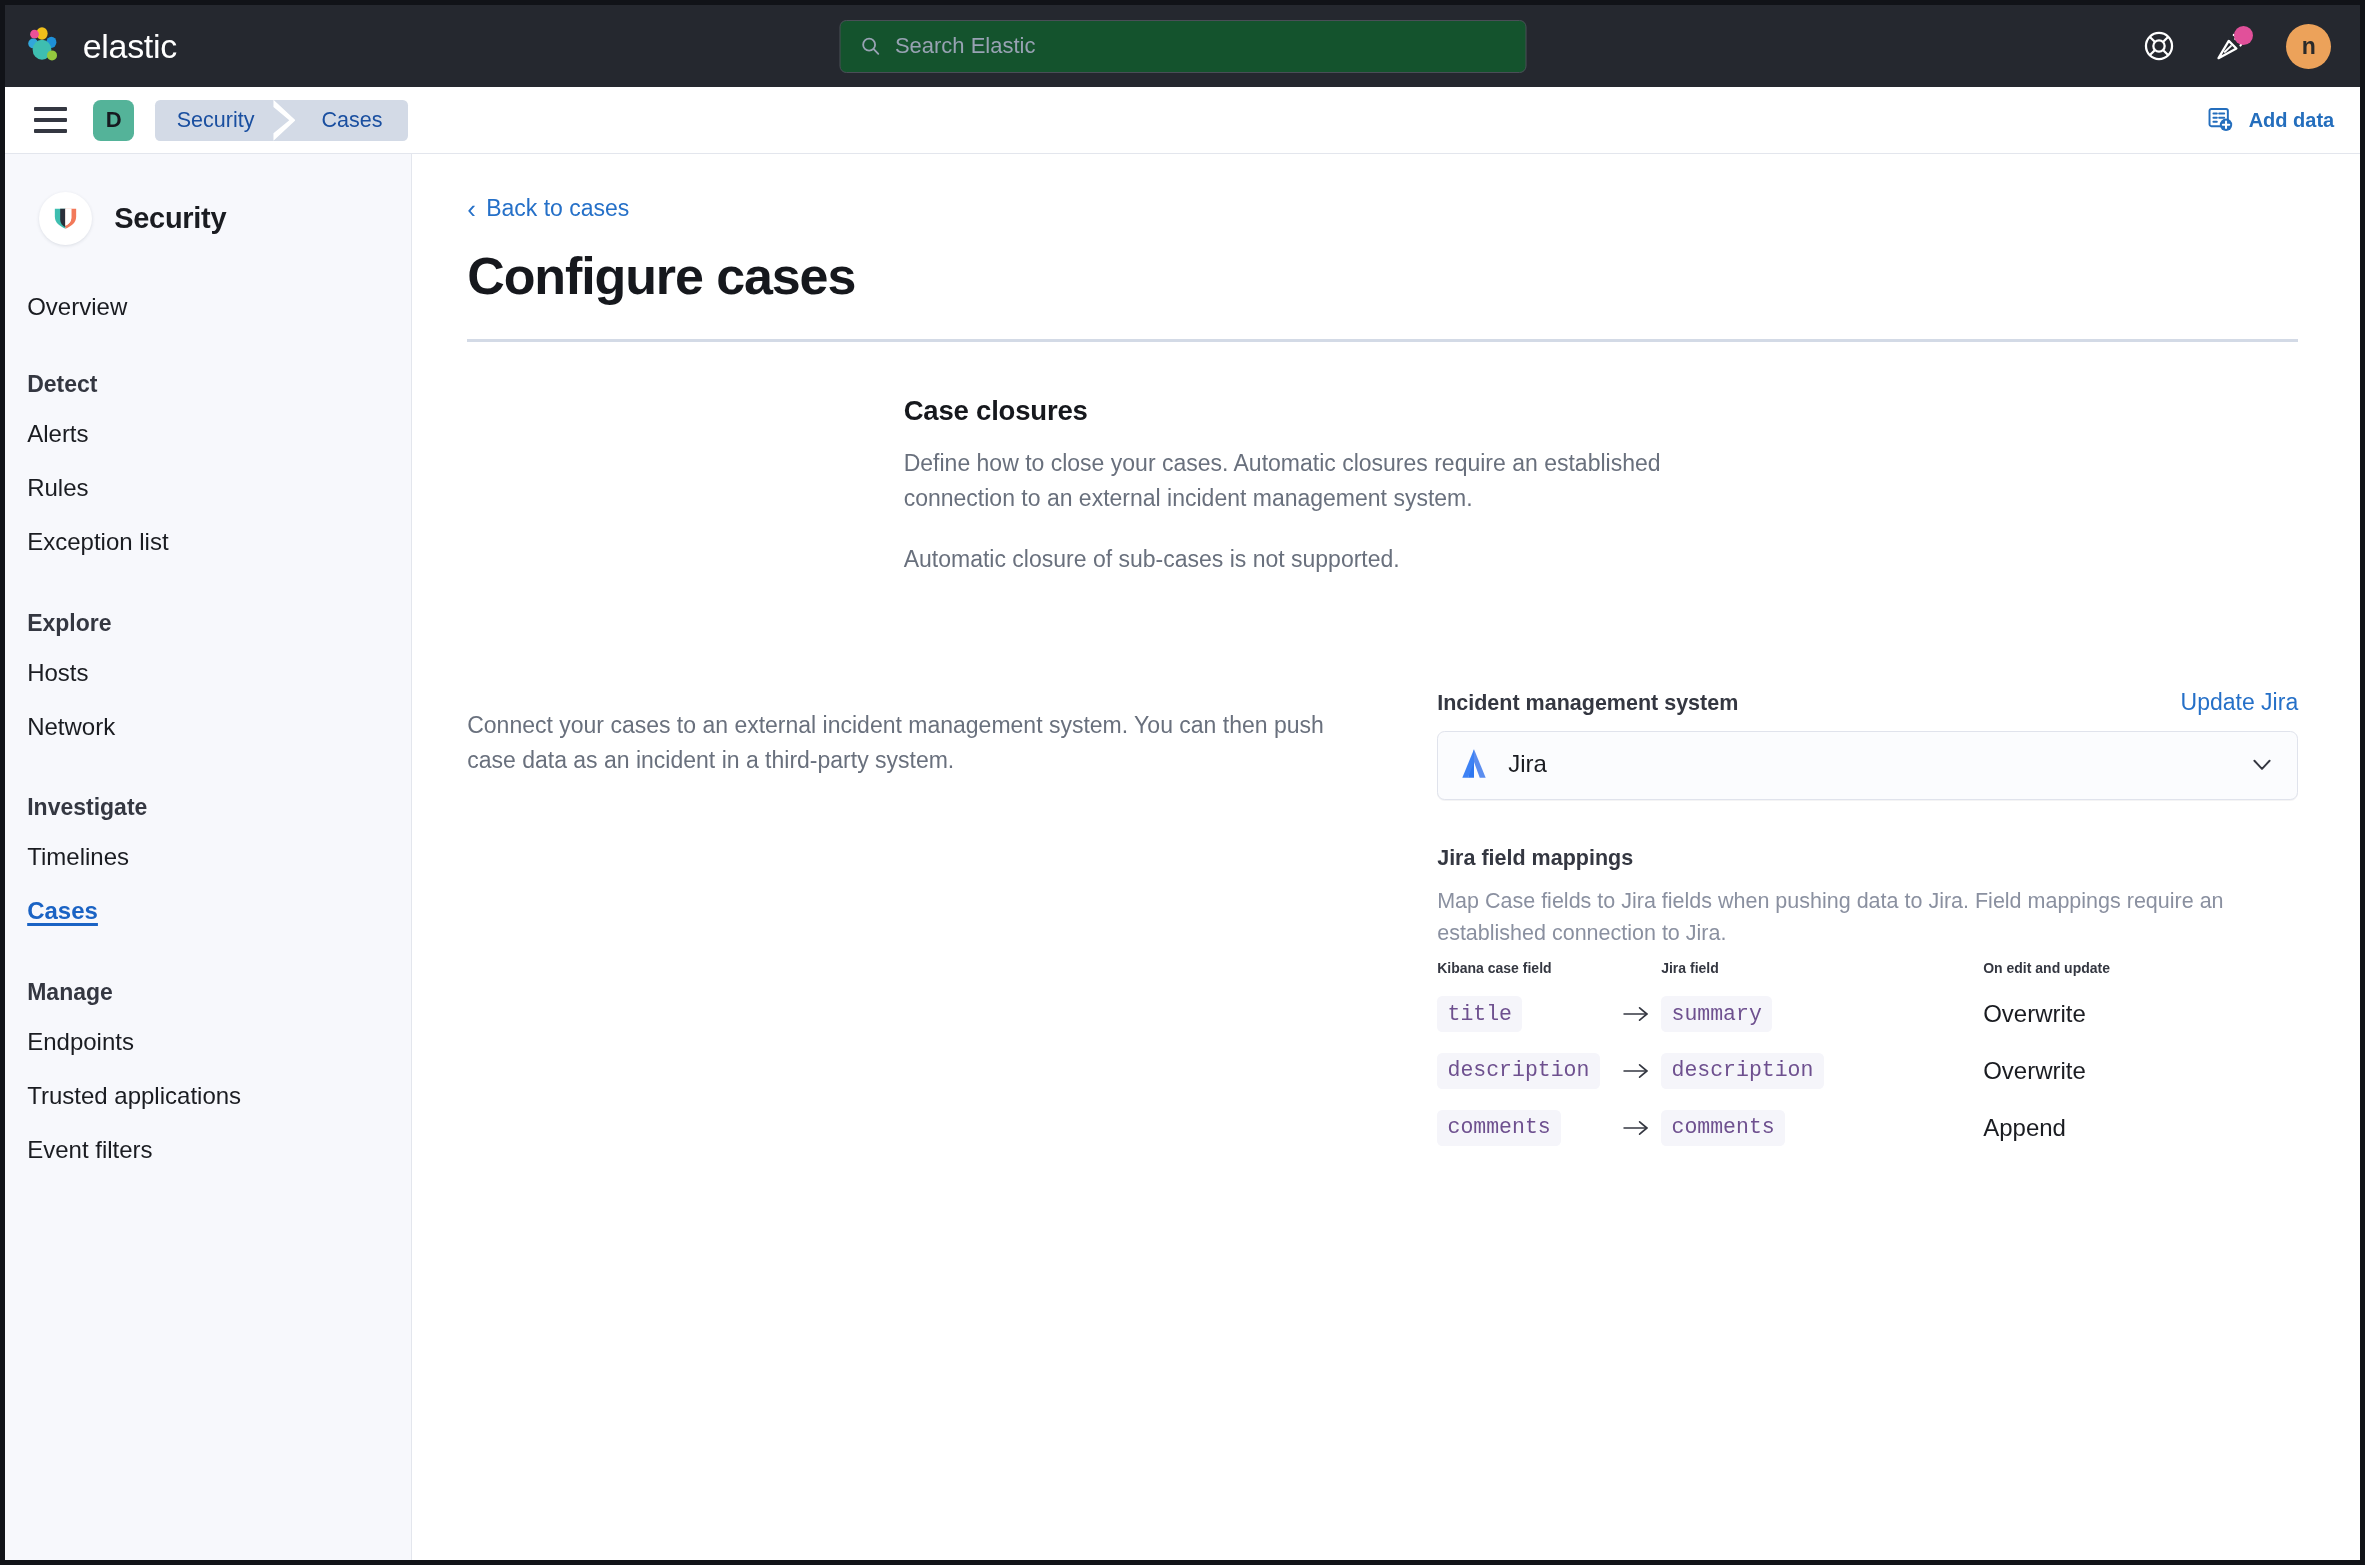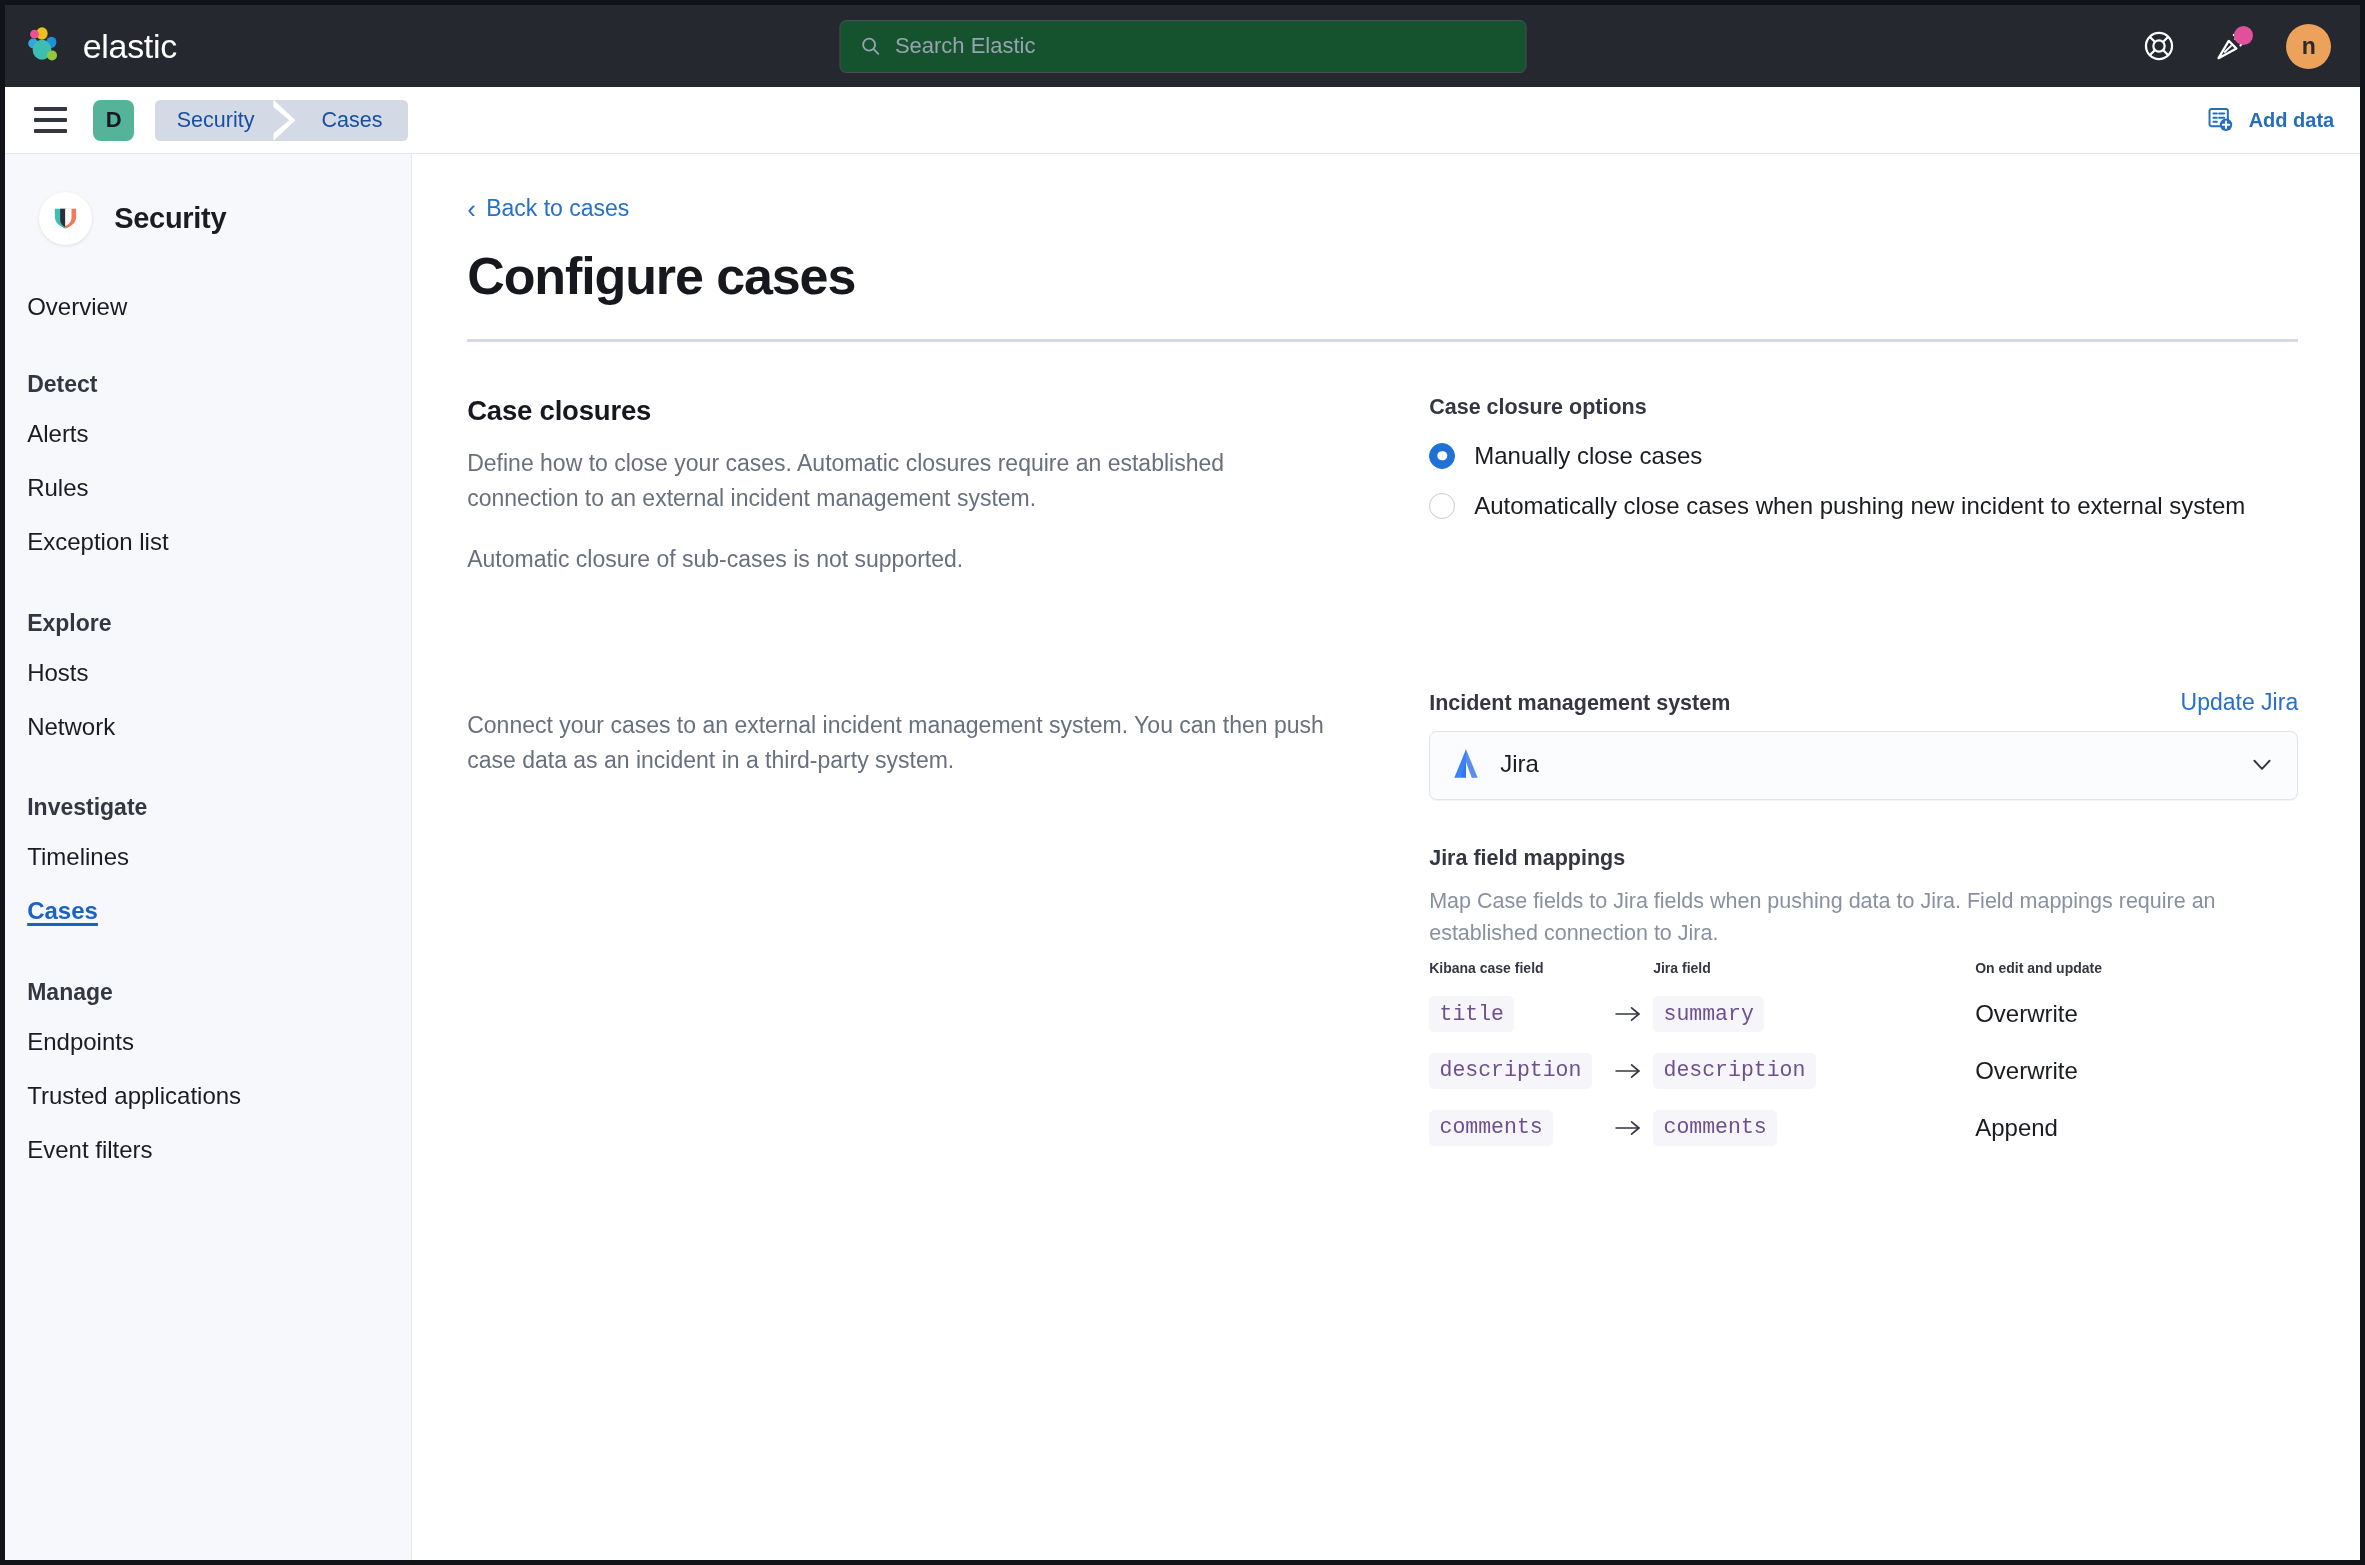--- a/index.html
+++ b/index.html
@@ -241,21 +241,21 @@
   }
   .title-rule {
     height: 2.6px;
     background: #d3dae6;
     margin-top: 33px;
     margin-bottom: 0;
   }
 
   .section {
     display: flex;
-    gap: 4px;
+    gap: 12px;
     margin-top: 53px;
     justify-content: center;
   }
   .sec-left { width: 958px; flex: 0 0 958px; padding-right: 52px; }
   .sec-right { flex: 1 1 auto; min-width: 0; }
 
   .sec-h { font-size: 27.5px; font-weight: 700; color: #16181d; letter-spacing: -0.2px; }
   .sec-p {
     font-size: 23px;
     line-height: 1.52;
@@ -498,33 +498,20 @@
 
       <h1 class="page-title">Configure cases</h1>
       <div class="title-rule"></div>
 
       <div class="section">
         <div class="sec-left">
           <div class="sec-h">Case closures</div>
           <div class="sec-p">Define how to close your cases. Automatic closures require an established connection to an external incident management system.</div>
           <div class="sec-p tight">Automatic closure of sub-cases is not supported.</div>
         </div>
-        <div class="sec-right">
-          <div class="field-label">Case closure options</div>
-
-          <div class="radio-row">
-            <span class="radio checked"></span>
-            <span class="radio-label">Manually close cases</span>
-          </div>
-
-          <div class="radio-row">
-            <span class="radio"></span>
-            <span class="radio-label">Automatically close cases when pushing new incident to external system</span>
-          </div>
-        </div>
       </div>
 
       <div class="section" style="margin-top:112px;">
         <div class="sec-left">
           <div class="sec-p">Connect your cases to an external incident management system. You can then push case data as an incident in a third-party system.</div>
         </div>
 
         <div class="sec-right">
           <div class="label-row">
             <span class="field-label">Incident management system</span>

